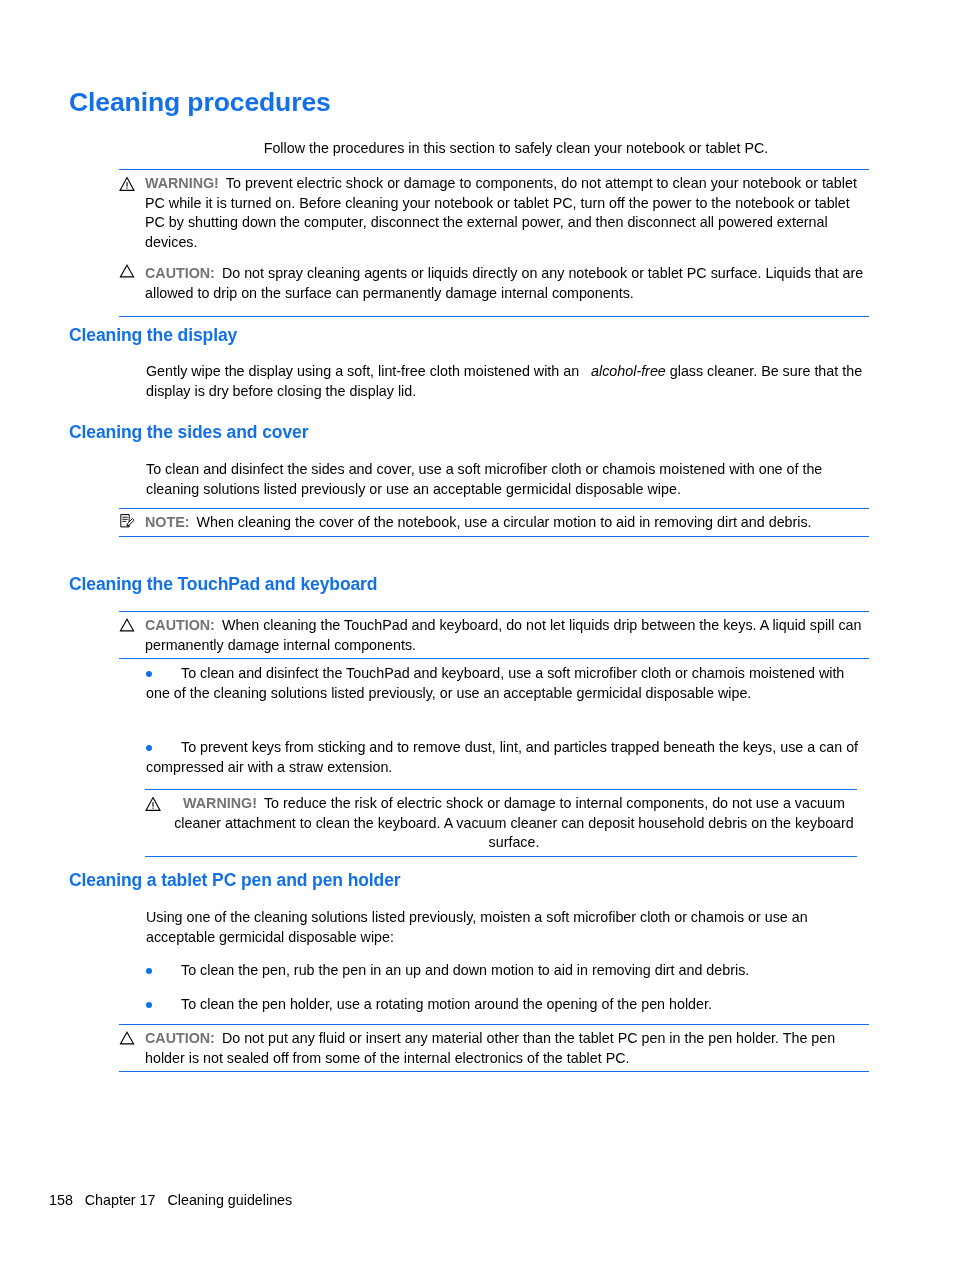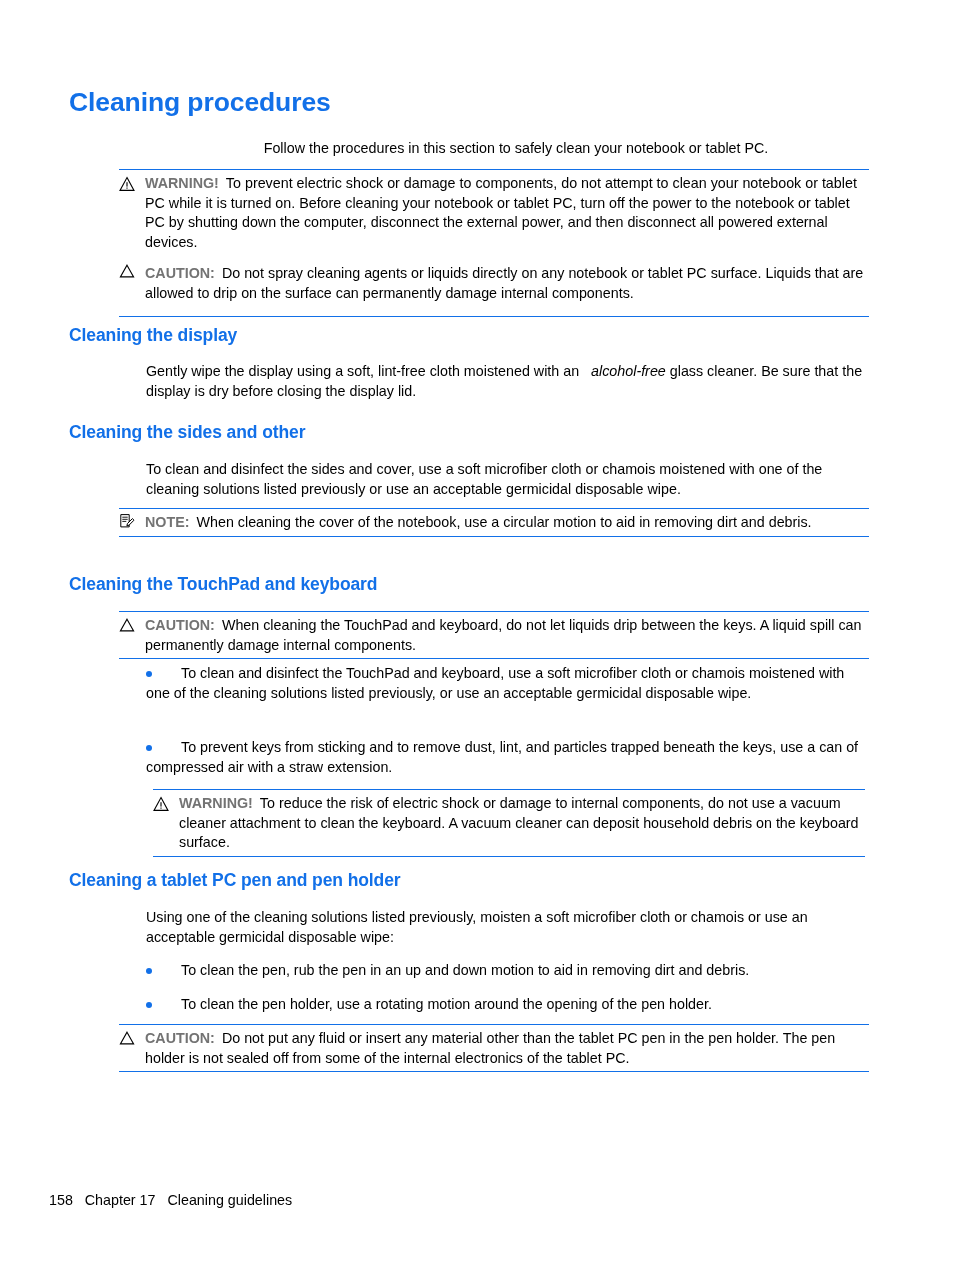--- a/index.html
+++ b/index.html
@@ -157,21 +157,21 @@
     </span>
     <div class="admon-body">
       <span class="admon-label">CAUTION:</span><span class="admon-gap"></span><span>Do not spray cleaning agents or liquids directly on any notebook or tablet PC surface. Liquids that are allowed to drip on the surface can permanently damage internal components.</span>
     </div>
   </div>
 
   <div class="h2" style="position:absolute; left:69px; top:325px;">Cleaning the display</div>
 
   <div class="para body-text" style="top:362px; width:720px;"><span>Gently wipe the display using a soft, lint-free cloth moistened with an </span><span class="italic">alcohol-free</span><span> glass cleaner. Be sure that the display is dry before closing the display lid.</span></div>
 
-  <div class="h2" style="position:absolute; left:69px; top:422px;">Cleaning the sides and other</div>
+  <div class="h2" style="position:absolute; left:69px; top:422px;">Cleaning the sides and cover</div>
 
   <div class="para body-text" style="top:460px; width:725px;">To clean and disinfect the sides and cover, use a soft microfiber cloth or chamois moistened with one of the cleaning solutions listed previously or use an acceptable germicidal disposable wipe.</div>
 
   <div class="admon" style="left:119px; top:508px; width:750px;">
     <span class="admon-icon" style="top:4px;">
       <svg width="16" height="16" viewBox="0 0 16 16">
         <path d="M1.8 1.6 H10.2 V13.9 H1.8 Z" fill="#ffffff" stroke="#000" stroke-width="1"></path>
         <line x1="3.3" y1="4.2" x2="8.7" y2="4.2" stroke="#000" stroke-width="0.9"></line>
         <line x1="3.3" y1="6.3" x2="8.7" y2="6.3" stroke="#000" stroke-width="0.9"></line>
         <line x1="3.3" y1="8.4" x2="7.3" y2="8.4" stroke="#000" stroke-width="0.9"></line>
@@ -199,21 +199,21 @@
   <div class="bullet-item" style="left:146px; top:664px; width:725px;">
     <span class="bullet-dot"></span>
     <span class="bullet-text">To clean and disinfect the TouchPad and keyboard, use a soft microfiber cloth or chamois moistened with one of the cleaning solutions listed previously, or use an acceptable germicidal disposable wipe.</span>
   </div>
 
   <div class="bullet-item" style="left:146px; top:738px; width:725px;">
     <span class="bullet-dot"></span>
     <span class="bullet-text">To prevent keys from sticking and to remove dust, lint, and particles trapped beneath the keys, use a can of compressed air with a straw extension.</span>
   </div>
 
-  <div class="admon" style="left:153px; top:789px; width:712px;">
+  <div class="admon" style="left:145px; top:789px; width:712px;text-align:center;">
     <span class="admon-icon" style="top:6px;">
       <svg width="16" height="16" viewBox="0 0 16 16">
         <path d="M8 1.6 L15 14.4 L1 14.4 Z" fill="none" stroke="#000" stroke-width="1.1"></path>
         <rect x="7.45" y="6.2" width="1.1" height="4.4" fill="#000"></rect>
         <rect x="7.45" y="11.5" width="1.1" height="1.2" fill="#000"></rect>
       </svg>
     </span>
     <div class="admon-body">
       <span class="admon-label">WARNING!</span><span class="admon-gap"></span><span>To reduce the risk of electric shock or damage to internal components, do not use a vacuum cleaner attachment to clean the keyboard. A vacuum cleaner can deposit household debris on the keyboard surface.</span>
     </div>

